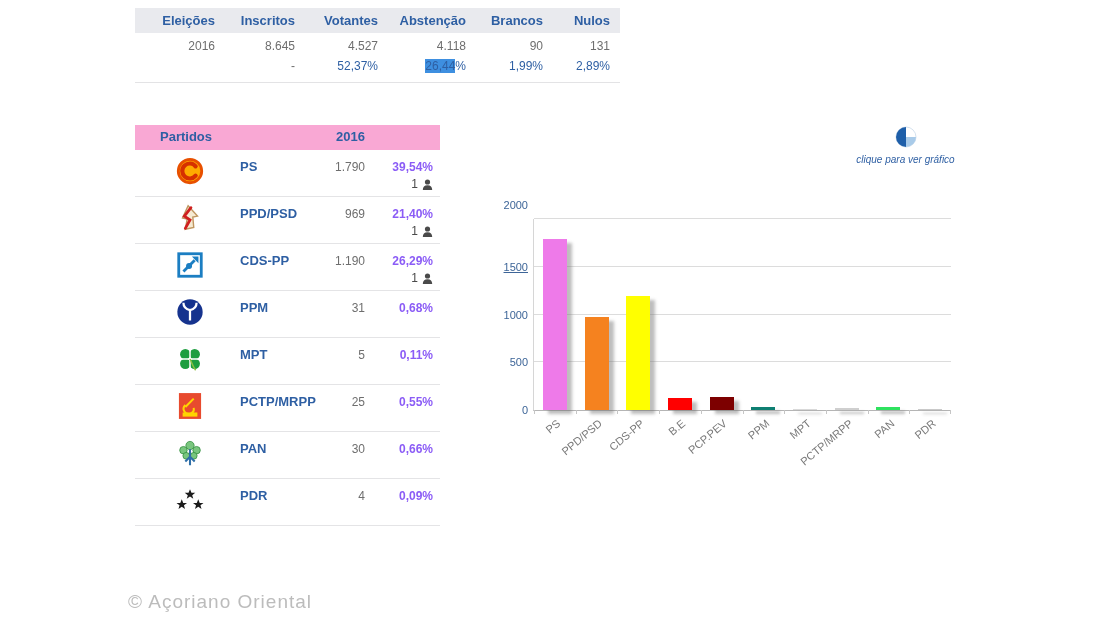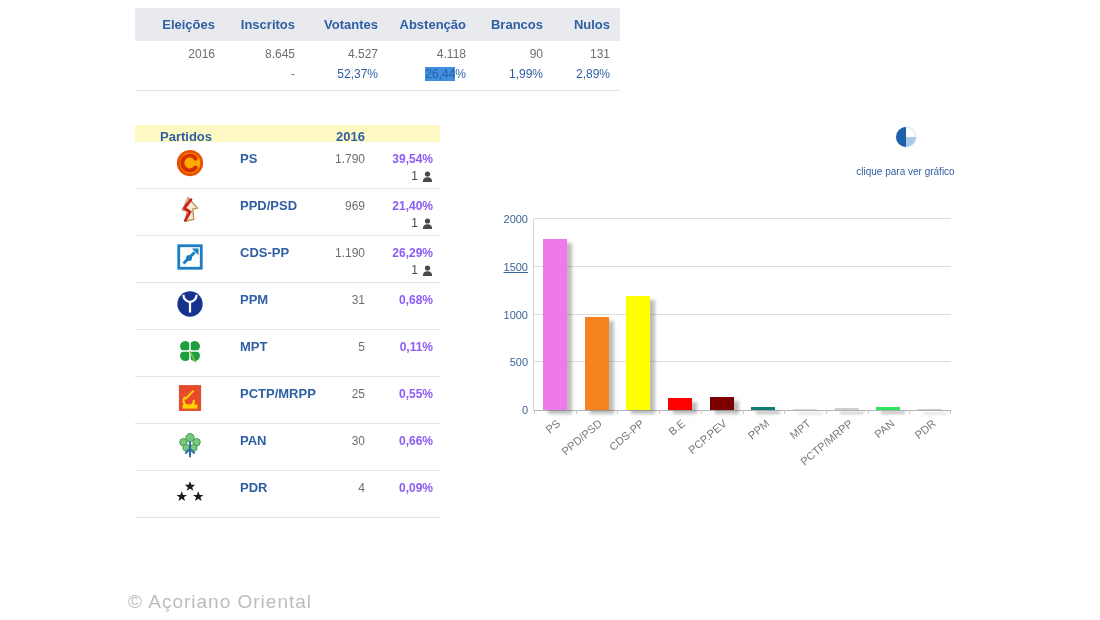--- a/index.html
+++ b/index.html
@@ -4,32 +4,32 @@
 <style>
   html,body { margin:0; padding:0; }
   body {
     width:1100px; height:620px; position:relative; overflow:hidden;
     background:#ffffff; font-family:"Liberation Sans", sans-serif;
   }
 
   
   .summary { position:absolute; left:135px; top:8px; width:485px; }
   .sum-grid { display:grid; grid-template-columns:80px 80px 83px 88px 77px 67px; padding-right:10px; }
-  .sum-hdr { background:#e9eaee; height:33px; align-items:center; }
+  .sum-hdr { background:#e9eaee; height:25px; align-items:center; }
   .sum-hdr span { text-align:right; font-size:13px; font-weight:bold; color:#2e5fa3; }
   .sum-row { margin-top:6px; }
   .sum-row span { text-align:right; font-size:12px; color:#6e6e6e; }
   .sum-row.pcts { padding-bottom:9px; border-bottom:1px solid #e3e3e5; }
   .sum-row.pcts span { color:#2e5fa3; font-weight:normal; }
   .sum-row.pcts span.dash { color:#6e6e6e; font-weight:normal; }
   .sel { background:#3e8fe0; color:#ffffff; }
 
   
   .party-table { position:absolute; left:135px; top:125px; width:305px; }
-  .pt-hdr { position:relative; height:17px; background:#fef9c3; }
+  .pt-hdr { position:relative; height:25px; background:#f9a8d4; }
   .pt-hdr .l { position:absolute; left:25px; top:4px; font-size:13px; font-weight:bold; color:#2e5fa3; }
   .pt-hdr .r { position:absolute; right:75px; top:4px; font-size:13px; font-weight:bold; color:#2e5fa3; }
   .p-row { position:relative; height:46px; border-bottom:1px solid #e4e4e6; }
   .p-logo { position:absolute; left:38px; top:4px; width:34px; height:34px; display:flex; align-items:center; justify-content:center; }
   .p-name { position:absolute; left:105px; top:9px; font-size:13px; font-weight:bold; color:#2e5fa3; }
   .p-votes { position:absolute; right:75px; top:10px; font-size:12px; color:#6e6e6e; }
   .p-pct  { position:absolute; right:7px;  top:10px; font-size:12px; font-weight:bold; color:#8b5cf6; }
   .p-seats { position:absolute; right:7px; top:27px; font-size:12px; color:#4a4a4a; display:flex; align-items:center; gap:4px; }
 
   
@@ -40,21 +40,21 @@
   .gridline { position:absolute; left:0; right:0; height:1px; background:#dcdcdc; }
   .bar { position:absolute; bottom:0; width:24px; box-shadow:5px 4px 3px rgba(110,110,110,0.45); }
   .ylab { position:absolute; left:-44px; width:38px; text-align:right; font-size:11px; color:#3d6598; }
   .xlab-anchor { position:absolute; top:100%; width:0; height:0; }
   .xlab { position:absolute; right:0; top:7px; display:inline-block; white-space:nowrap;
           transform:rotate(-40deg); transform-origin:top right; font-size:11px; color:#7a7a7a; }
   .xtick { position:absolute; bottom:-4px; width:1px; height:4px; background:#c6c6c6; }
 
   
   .pie-widget { position:absolute; left:843px; top:126px; width:125px; text-align:center; cursor:pointer; }
-  .pie-caption { font-size:10px; color:#2e5fa3; margin-top:14px; }
+  .pie-caption { font-size:10px; color:#2e5fa3; margin-top:2px;font-style:italic; }
 
   
   .watermark {
     position:absolute; left:128px; top:591px; font-size:19px; color:#bcbcbc; letter-spacing:1px;
     text-shadow:-1px -1px 1px #fff, 1px 1px 1px #fff, 1px -1px 1px #fff, -1px 1px 1px #fff;
   }
 </style>
 </head>
 <body>
 
@@ -245,21 +245,21 @@
 
 <div class="chart-plot">
     <div class="ylab" style="bottom: -6px;">0</div>
     <div class="gridline" style="bottom: 47.75px;"></div>
     <div class="ylab" style="bottom: 41.75px;">500</div>
     <div class="gridline" style="bottom: 95.5px;"></div>
     <div class="ylab" style="bottom: 89.5px;">1000</div>
     <div class="gridline" style="bottom: 143.25px;"></div>
     <div class="ylab" style="bottom: 137.25px; text-decoration: underline;">1500</div>
     <div class="gridline" style="bottom: 191px;"></div>
-    <div class="ylab" style="bottom: 185px; margin-top: 40px;">2000</div>
+    <div class="ylab" style="bottom: 199px; margin-top: 40px;">2000</div>
     <div class="bar" style="height: 171px; left: 8.85px; background: rgb(238, 122, 233);"></div>
     <div class="xlab-anchor" style="left: 20.85px;">
       <span class="xlab">PS</span>
     </div>
     <div class="xtick" style="left: 0px;"></div>
     <div class="bar" style="height: 93px; left: 50.55px; background: rgb(245, 130, 31);"></div>
     <div class="xlab-anchor" style="left: 62.55px;">
       <span class="xlab">PPD/PSD</span>
     </div>
     <div class="xtick" style="left: 41.7px;"></div>

